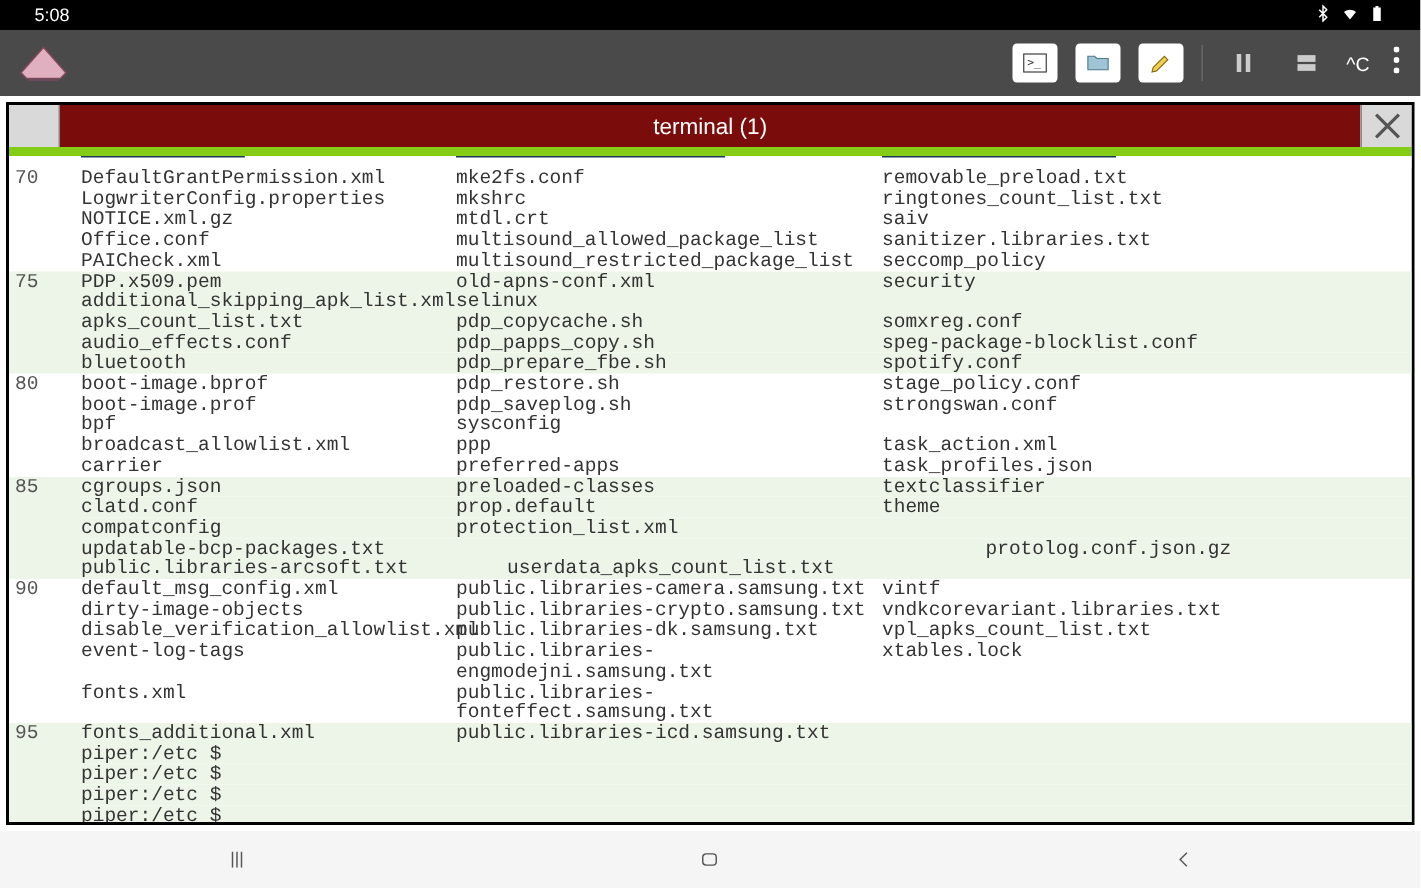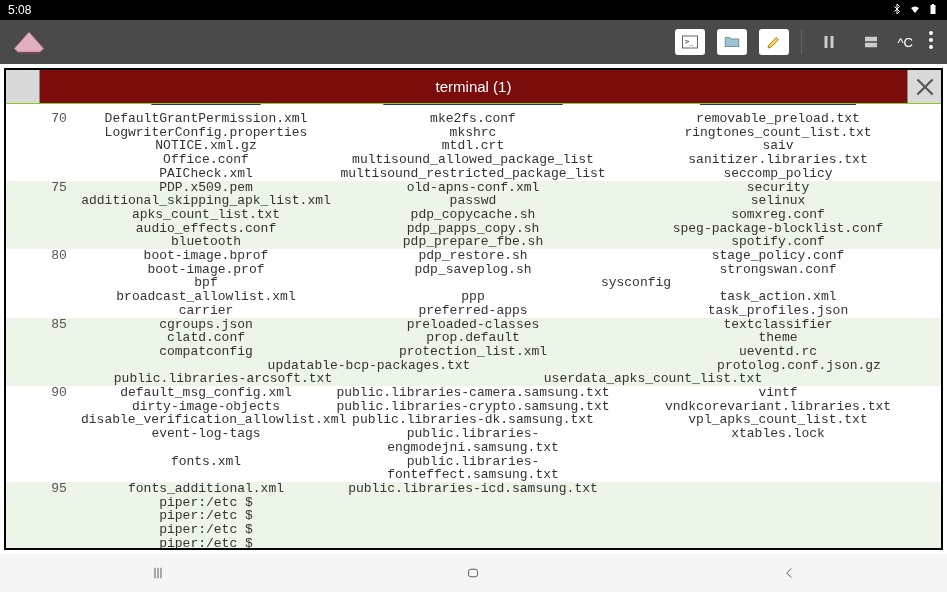--- a/index.html
+++ b/index.html
@@ -5,21 +5,21 @@
   * { margin: 0; padding: 0; box-sizing: border-box; }
   html, body { width: 947px; height: 592px; font-family: sans-serif; background: #fff; overflow: hidden; }
   
   .status-bar {
     height: 20px;
     background: #000;
     color: #fff;
     display: flex;
     align-items: center;
     justify-content: space-between;
-    padding: 0 8px;
+    padding: 0 23px;
     font-size: 12px;
   }
   .status-left { }
   .status-right { display: flex; gap: 6px; align-items: center; }
   .status-icon { width: 12px; height: 12px; display: inline-block; }
   
   .app-bar {
     height: 44px;
     background: #4a4a4a;
     display: flex;
@@ -49,21 +49,21 @@
     margin: 4px;
     border: 2px solid #000;
     height: calc(100% - 20px - 44px - 38px - 8px);
     display: flex;
     flex-direction: column;
   }
   
   .tab-bar {
     height: 34px;
     display: flex;
-    border-bottom: 1px solid #84cc16;
+    border-bottom: 6px solid #84cc16;
   }
   .tab-corner {
     width: 34px;
     background: #d9d9d9;
     border-right: 1px solid #888;
     display:flex;align-items:center;justify-content:center;
   }
   .tab-active {
     flex: 1;
     background: #7a0c0c;
@@ -87,28 +87,27 @@
     overflow: hidden;
     background: #fff;
     position: relative;
   }
   .term-content {
     font-family: "Courier New", monospace;
     font-size: 13px;
     line-height: 13.7px;
     color: #333;
   }
-  .ln-row { display: flex; text-align: center; }
+  .ln-row { display: flex; }
   .ln-gutter {
     width: 48px;
     padding-left: 4px;
     color: #555;
     background: #fff;
     flex-shrink: 0;
-    margin-left: 27px;
   }
   .ln-text { flex: 1; display: flex; }
   .col { flex-shrink: 0; }
   .c1 { width: 250px; }
   .c2 { width: 284px; }
   .c3 { flex: 1; }
   .striped { background: #ecf5e8; }
   .ln-row.striped .ln-gutter { background: #ecf5e8; }
   .top-cut { background:#fff; }
   .top-cut .ln-text { color:#fff; background:#fff; position:relative; }
@@ -262,21 +261,20 @@
           <div class="ln-text">
             <span class="col c1">PDP.x509.pem</span>
             <span class="col c2">old-apns-conf.xml</span>
             <span class="col c3">security</span>
           </div>
         </div>
         <div class="ln-row striped">
           <div class="ln-gutter"></div>
           <div class="ln-text">
             <span class="col c1">additional_skipping_apk_list.xml</span>
-            <span class="col c2">passwd</span>
             <span class="col c3">selinux</span>
           </div>
         </div>
         <div class="ln-row striped">
           <div class="ln-gutter"></div>
           <div class="ln-text">
             <span class="col c1">apks_count_list.txt</span>
             <span class="col c2">pdp_copycache.sh</span>
             <span class="col c3">somxreg.conf</span>
           </div>
@@ -350,21 +348,20 @@
             <span class="col c1">clatd.conf</span>
             <span class="col c2">prop.default</span>
             <span class="col c3">theme</span>
           </div>
         </div>
         <div class="ln-row striped">
           <div class="ln-gutter"></div>
           <div class="ln-text">
             <span class="col c1">compatconfig</span>
             <span class="col c2">protection_list.xml</span>
-            <span class="col c3">ueventd.rc</span>
           </div>
         </div>
         <div class="ln-row striped">
           <div class="ln-gutter"></div>
           <div class="ln-text">
             <span class="col c3">updatable-bcp-packages.txt</span>
             <span class="col c2">protolog.conf.json.gz</span>
           </div>
         </div>
         <div class="ln-row striped">

